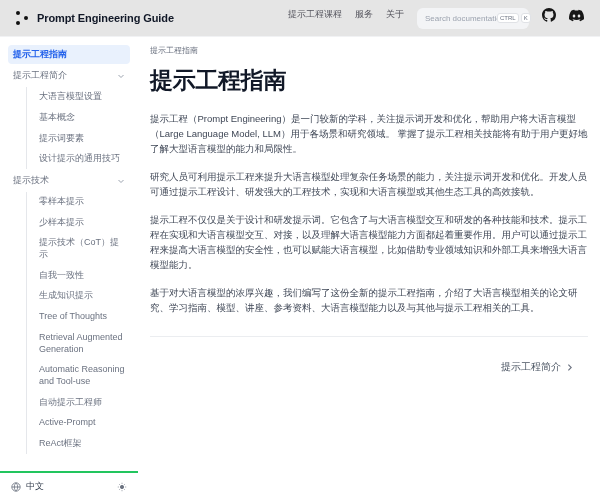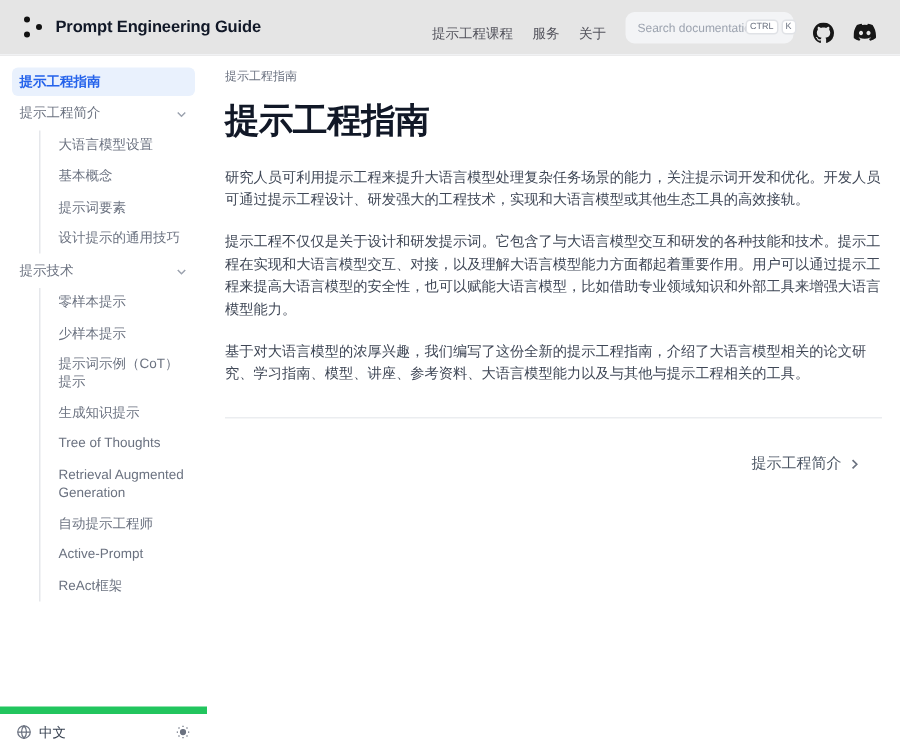--- a/index.html
+++ b/index.html
@@ -9,21 +9,21 @@
   
   .header { position:fixed; top:0; left:0; right:0; height:37px; background:#e5e5e5;
     border-bottom:1px solid #f1f2f4; display:flex; align-items:center; padding:0 16px; z-index:10; }
   .brand { display:flex; align-items:center; gap:8px; cursor:pointer; }
   .logo { position:relative; width:13px; height:15px; }
   .logo i { position:absolute; width:4px; height:4px; border-radius:50%; background:#111; }
   .logo i:nth-child(1){ left:0; top:0; }
   .logo i:nth-child(2){ left:0; top:10px; }
   .logo i:nth-child(3){ left:8px; top:5px; }
   .brand-title { font-size:11px; font-weight:700; color:#111827; letter-spacing:-.1px; }
-  .header-right { margin-left:auto; display:flex; align-items:flex-end; gap:13px; }
+  .header-right { margin-left:auto; display:flex; align-items:flex-start; gap:13px; }
   .nav-link { font-size:9px; color:#52525b; cursor:pointer; white-space:nowrap; }
   .search-box { display:flex; align-items:center; background:#f3f4f6; border-radius:6px;
     height:21px; width:112px; padding:0 4px 0 8px; }
   .search-box input { border:none; outline:none; background:transparent; width:72px;
     font-size:8px; color:#374151; font-family:inherit; }
   .search-box input::placeholder { color:#9ca3af; }
   .kbd-group { display:flex; gap:2px; margin-left:auto; }
   kbd { background:#fff; border:1px solid #e0e2e6; border-radius:3px; font-size:6px;
     color:#6b7280; padding:1px 2px; line-height:1; font-family:inherit; }
   .icon-btn { display:flex; align-items:center; cursor:pointer; color:#171717; }
@@ -34,21 +34,21 @@
   .side-list { flex:1; overflow:hidden; padding:7px 8px 0 8px; }
   .side-item { font-size:9px; color:#6b7280; padding:4px 5px; border-radius:4px;
     cursor:pointer; line-height:1.25; margin:1px 0; }
   .side-item.active { background:#e9f1fd; color:#2563eb; font-weight:700; }
   .side-section { display:flex; align-items:center; justify-content:space-between;
     font-size:9px; color:#6b7280; padding:4px 5px; margin:1px 0; cursor:pointer; }
   .chev { color:#9ca3af; display:flex; }
   .sub-list { margin-left:18px; border-left:1px solid #e5e7eb; padding-left:9px; }
   .sub-item { font-size:9px; color:#6b7280; padding:4px 3px; margin:1px 0;
     border-radius:4px; cursor:pointer; line-height:1.3; }
-  .side-footer { border-top:5px solid #22c55e; height:29px; display:flex; align-items:center;
+  .side-footer { border-top:2px solid #22c55e; height:29px; display:flex; align-items:center;
     justify-content:space-between; padding:0 11px; flex-shrink:0; }
   .lang-btn { display:flex; align-items:center; gap:5px; font-size:9px; color:#374151; cursor:pointer; }
   .theme-btn { color:#6b7280; display:flex; cursor:pointer; }
 
   
   .main { margin:37px 0 0 150px; width:438px; padding-top:8px; }
   .breadcrumb { font-size:8px; color:#6b7280; }
   h1.page-title { font-size:23px; font-weight:800; color:#111827; margin:9px 0 15px;
     letter-spacing:-.3px; }
   .para { font-size:9.5px; line-height:15px; color:#3f4756; margin-bottom:13px; }
@@ -117,24 +117,26 @@
       <span>提示技术</span>
       <span class="chev">
         <svg width="8" height="8" viewBox="0 0 16 16" fill="none" stroke="currentColor" stroke-width="2">
             <path d="M3 6l5 5 5-5"></path>
           </svg>
       </span>
     </div>
     <div class="sub-list">
       <div class="sub-item">零样本提示</div>
       <div class="sub-item">少样本提示</div>
-      <div class="sub-item">提示词示例（CoT）提示</div>
+      <div class="sub-item">提示技术（CoT）提示</div>
+      <div class="sub-item">自我一致性</div>
       <div class="sub-item">生成知识提示</div>
       <div class="sub-item">Tree of Thoughts</div>
       <div class="sub-item">Retrieval Augmented Generation</div>
+      <div class="sub-item">Automatic Reasoning and Tool-use</div>
       <div class="sub-item">自动提示工程师</div>
       <div class="sub-item">Active-Prompt</div>
       <div class="sub-item">ReAct框架</div>
 
     </div>
   </div>
 
   <div class="side-footer">
     <span class="lang-btn">
       <span style="display:flex;color:#6b7280;">
@@ -150,20 +152,21 @@
           <circle cx="12" cy="12" r="4" fill="currentColor"></circle>
           <path d="M12 2v2M12 20v2M4.9 4.9l1.4 1.4M17.7 17.7l1.4 1.4M2 12h2M20 12h2M4.9 19.1l1.4-1.4M17.7 6.3l1.4-1.4"></path>
         </svg>
     </span>
   </div>
 </div>
 
 <div class="main">
   <div class="breadcrumb">提示工程指南</div>
   <h1 class="page-title">提示工程指南</h1>
+  <p class="para">提示工程（Prompt Engineering）是一门较新的学科，关注提示词开发和优化，帮助用户将大语言模型（Large Language Model, LLM）用于各场景和研究领域。 掌握了提示工程相关技能将有助于用户更好地了解大型语言模型的能力和局限性。</p>
   <p class="para">研究人员可利用提示工程来提升大语言模型处理复杂任务场景的能力，关注提示词开发和优化。开发人员可通过提示工程设计、研发强大的工程技术，实现和大语言模型或其他生态工具的高效接轨。</p>
   <p class="para">提示工程不仅仅是关于设计和研发提示词。它包含了与大语言模型交互和研发的各种技能和技术。提示工程在实现和大语言模型交互、对接，以及理解大语言模型能力方面都起着重要作用。用户可以通过提示工程来提高大语言模型的安全性，也可以赋能大语言模型，比如借助专业领域知识和外部工具来增强大语言模型能力。</p>
   <p class="para">基于对大语言模型的浓厚兴趣，我们编写了这份全新的提示工程指南，介绍了大语言模型相关的论文研究、学习指南、模型、讲座、参考资料、大语言模型能力以及与其他与提示工程相关的工具。</p>
   <hr class="divider">
   <div class="pager">
     <span class="next-link">
       <span>提示工程简介</span>
       <span class="arrow">
         <svg width="9" height="9" viewBox="0 0 16 16" fill="none" stroke="currentColor" stroke-width="2">
             <path d="M6 3l5 5-5 5"></path>

